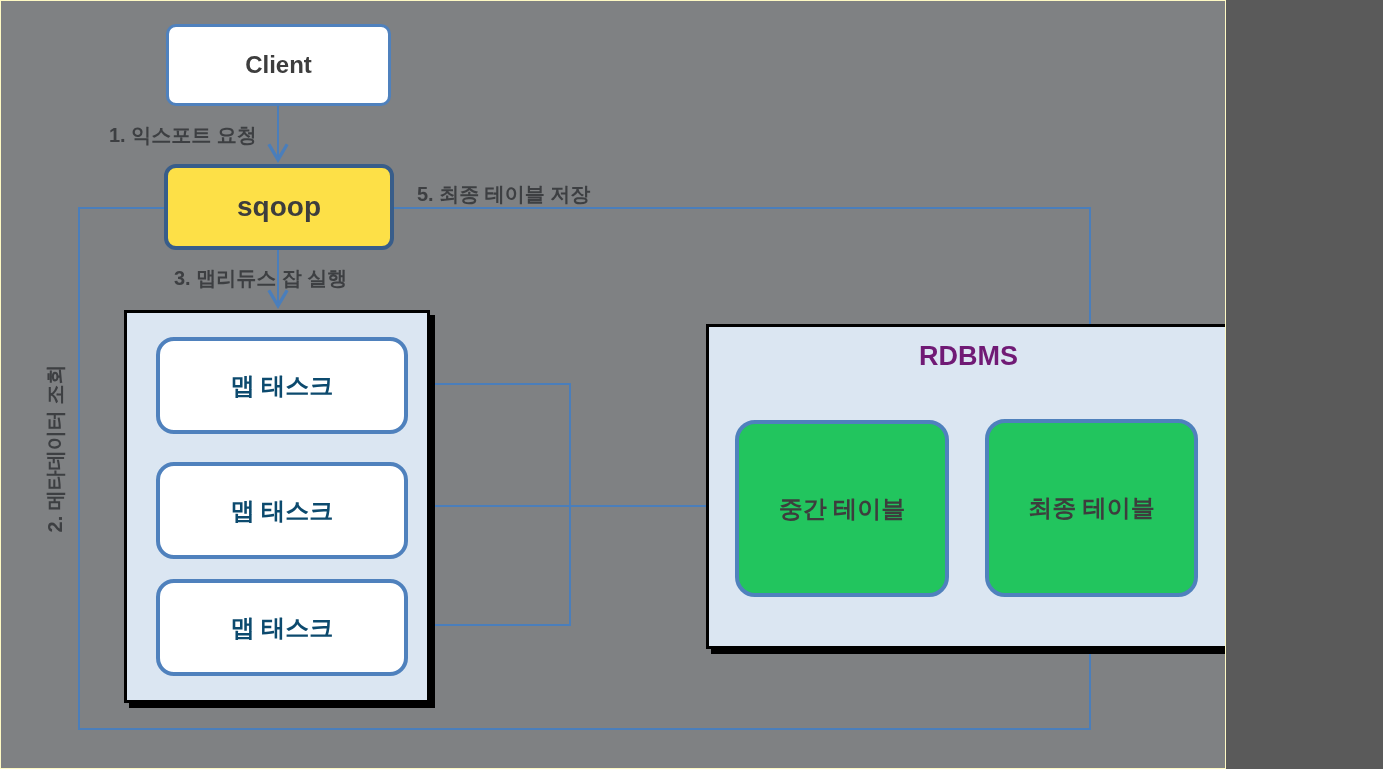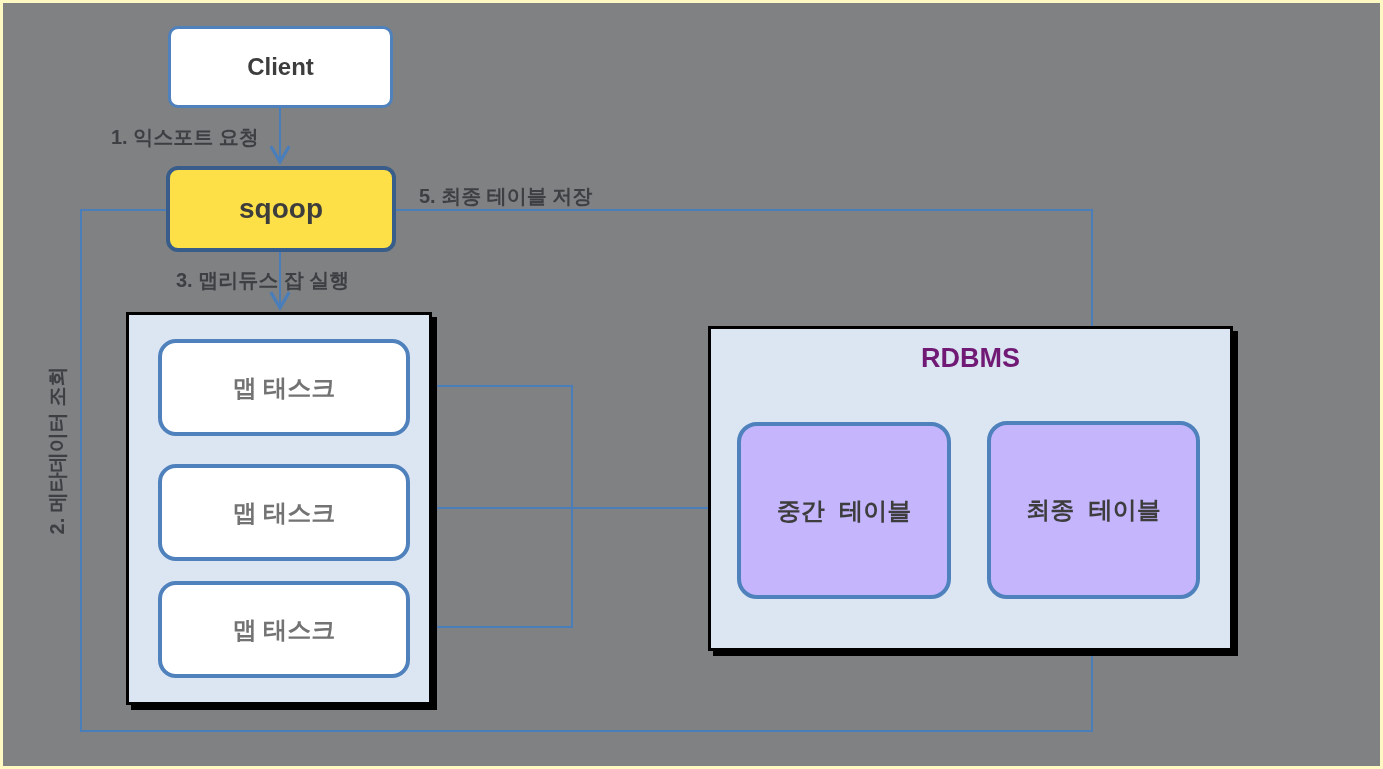--- a/index.html
+++ b/index.html
@@ -3,25 +3,25 @@
 <meta charset="utf-8">
 <style>
   html, body {
     margin: 0;
     padding: 0;
     background: #5a5a5a;
     font-family: "Liberation Sans", "DejaVu Sans", sans-serif;
   }
   .page {
     position: relative;
-    width: 1383px;
+    width: 1226px;
     height: 769px;
     box-sizing: border-box;
     background: #7f8183;
-    border: 3px solid #fef9c3;
+    border: 1px solid #fef9c3;
     overflow: hidden;
   }
   .flow-svg {
     position: absolute;
     left: 0; top: 0;
     width: 1383px; height: 769px;
     pointer-events: none;
   }
   .node {
     position: absolute;
@@ -72,32 +72,31 @@
     left: 29px; width: 252px; height: 97px;
     background: #ffffff;
     border: 4px solid #4f81bd;
     border-radius: 18px;
     font-size: 24px;
     position: absolute;
     display: flex;
     align-items: center;
     justify-content: center;
     box-sizing: border-box;
-    color: #737373;
+    color: #0c4a6e;
     font-weight: bold;
   }
   .task-1 { top: 24px; }
   .task-2 { top: 149px; }
   .task-3 { top: 266px; }
   .table-box {
-    background: #c4b5fd;
+    background: #22c55e;
     border: 4px solid #4f81bd;
     border-radius: 20px;
     font-size: 24px;
-    font-family: Liberation Mono, monospace;
   }
   .intermediate-table { left: 734px; top: 419px; width: 214px; height: 177px; }
   .final-table { left: 984px; top: 418px; width: 213px; height: 178px; }
   .flow-label {
     position: absolute;
     font-size: 20px;
     font-weight: bold;
     color: #3d3f42;
     white-space: nowrap;
   }

